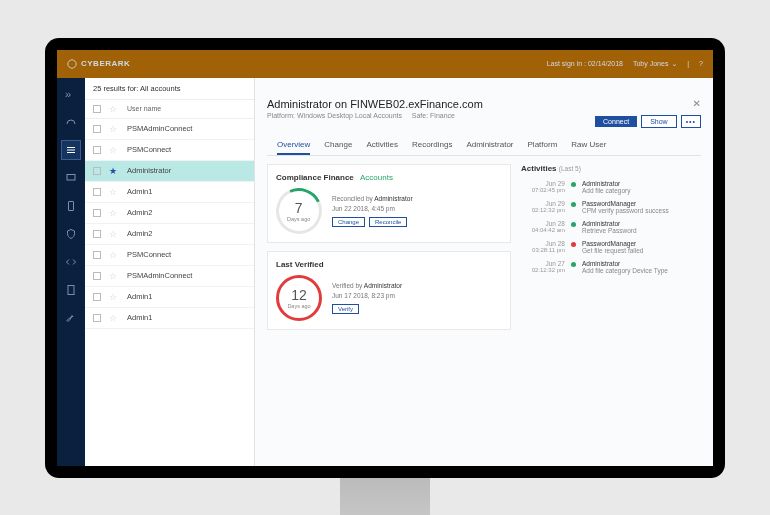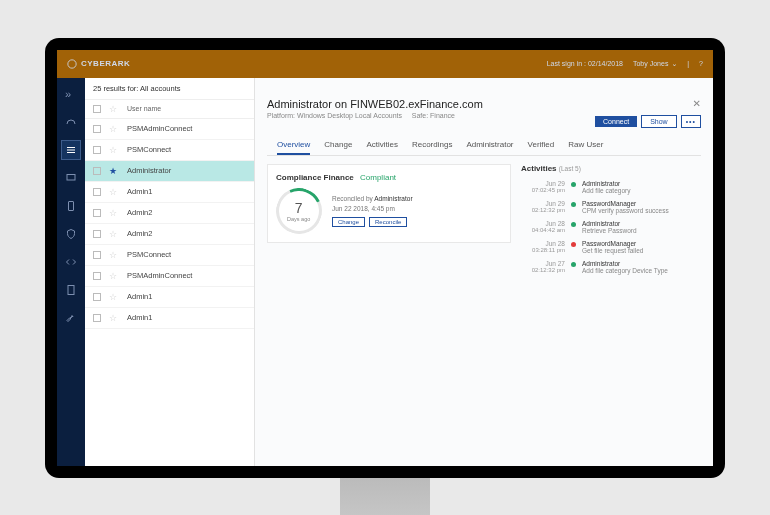--- a/index.html
+++ b/index.html
@@ -236,49 +236,67 @@
             </div>
           </div>
         </div>
 
         <div class="tabs" id="tabs">
                 <span class="tab active">Overview</span>
                 <span class="tab">Change</span>
                 <span class="tab">Activities</span>
                 <span class="tab">Recordings</span>
                 <span class="tab">Administrator</span>
-                <span class="tab">Verified</span>
+                <span class="tab">Platform</span>
                 <span class="tab">Raw User</span>
               </div>
 
         <div class="panes">
           <div class="leftpanes">
             <div class="card">
               <div class="card-title">
                 <span>Compliance Finance</span>
-                <span class="status-ok">Compliant</span>
+                <span class="status-ok">Accounts</span>
               </div>
               <div class="card-body">
                 <div class="ring green">
                   <div class="inner">
                     <div class="num">7</div>
                     <div class="lbl">Days ago</div>
                   </div>
                 </div>
                 <div class="meta">
                   <div><span>Reconciled by</span> <span class="by">Administrator</span></div>
                   <div>Jun 22 2018, 4:45 pm</div>
                   <div class="mini-btns">
                     <button class="mini-btn">Change</button>
                     <button class="mini-btn">Reconcile</button>
                   </div>
                 </div>
               </div>
             </div>
 
+            <div class="card">
+              <div class="card-title">Last Verified</div>
+              <div class="card-body">
+                <div class="ring red">
+                  <div class="inner">
+                    <div class="num">12</div>
+                    <div class="lbl">Days ago</div>
+                  </div>
+                </div>
+                <div class="meta">
+                  <div><span>Verified by</span> <span class="by">Administrator</span></div>
+                  <div>Jun 17 2018, 8:23 pm</div>
+                  <div class="mini-btns">
+                    <button class="mini-btn">Verify</button>
+                  </div>
+                </div>
+              </div>
+            </div>
           </div>
 
           <div class="activities">
             <div class="act-title">
               <span>Activities</span>
               <span class="sub">(Last 5)</span>
             </div>
             <div class="act-list" id="acts">
                     <div class="act-item">
                       <div class="act-date">

